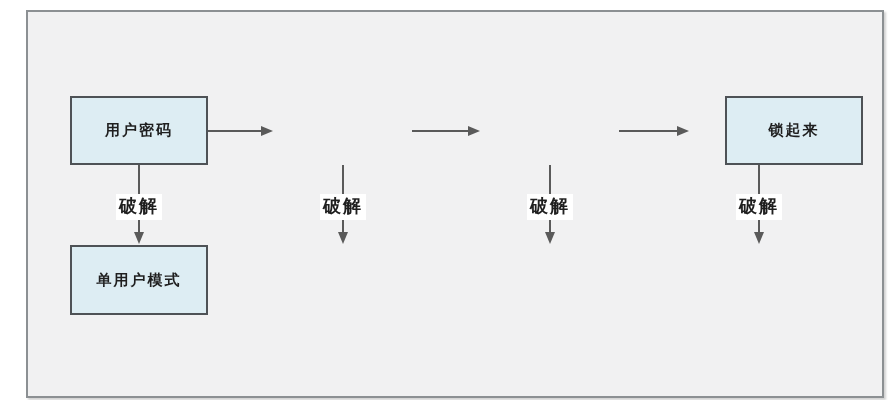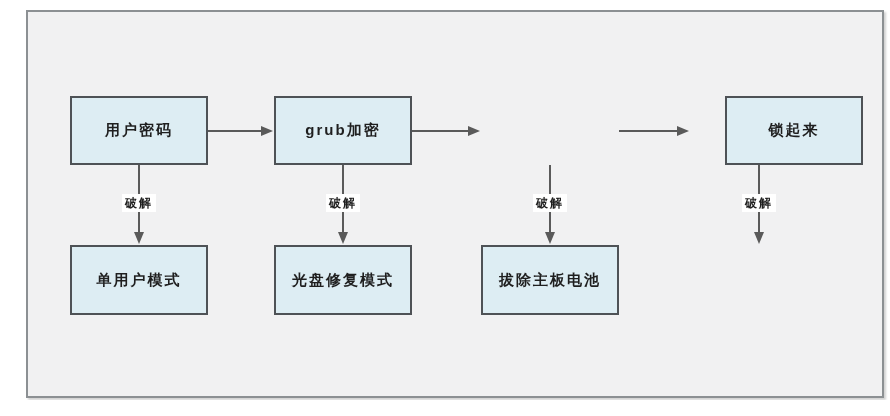--- a/index.html
+++ b/index.html
@@ -32,21 +32,21 @@
   }
   .row-top{top:96px;}
   .row-bottom{top:245px;height:70px;}
   .col-0{left:59px;}
   .col-1{left:263px;}
   .col-2{left:470px;}
   .col-3{left:714px;}
   .edge-label{
     position:absolute;top:194px;transform:translateX(-50%);
     background:var(--edge-label-bg);
-    color:var(--text);font-size:12px;font-weight:bold;letter-spacing:2px;
+    color:var(--text);font-size:18px;font-weight:bold;letter-spacing:2px;
     padding:2px 3px;line-height:1.2;white-space:nowrap;
   }
   .el-0{left:128px;}
   .el-1{left:332px;}
   .el-2{left:539px;}
   .el-3{left:748px;}
   svg.wires{position:absolute;left:0;top:0;width:890px;height:416px;pointer-events:none;}
   svg.wires line{stroke:var(--arrow);stroke-width:2;}
   svg.wires polygon{fill:var(--arrow);}
 </style>
@@ -83,24 +83,21 @@
       <line x1="539" y1="165" x2="539" y2="233"></line>
       <polygon points="539,244 534,232 544,232"></polygon>
     </g>
     <g>
       <line x1="748" y1="165" x2="748" y2="233"></line>
       <polygon points="748,244 743,232 753,232"></polygon>
     </g>
   </svg>
 
   <div class="node row-top col-0">用户密码</div>
-  <div class="node row-top col-1">grub加密</div>
   <div class="node row-top col-3">锁起来</div>
 
   <div class="edge-label el-0">破解</div>
   <div class="edge-label el-1">破解</div>
   <div class="edge-label el-2">破解</div>
   <div class="edge-label el-3">破解</div>
 
   <div class="node row-bottom col-0">单用户模式</div>
-  <div class="node row-bottom col-1">光盘修复模式</div>
-  <div class="node row-bottom col-2">拔除主板电池</div>
 </div>
 
 </body></html>

